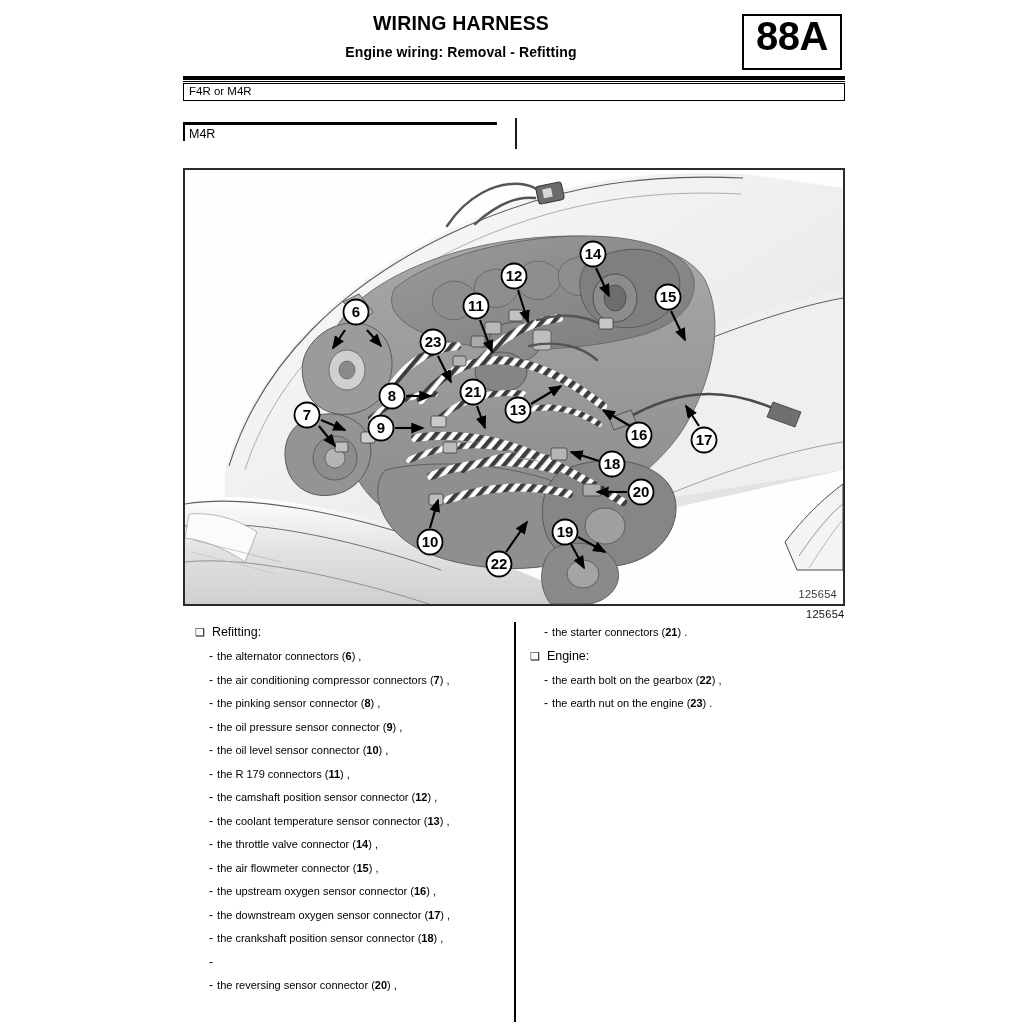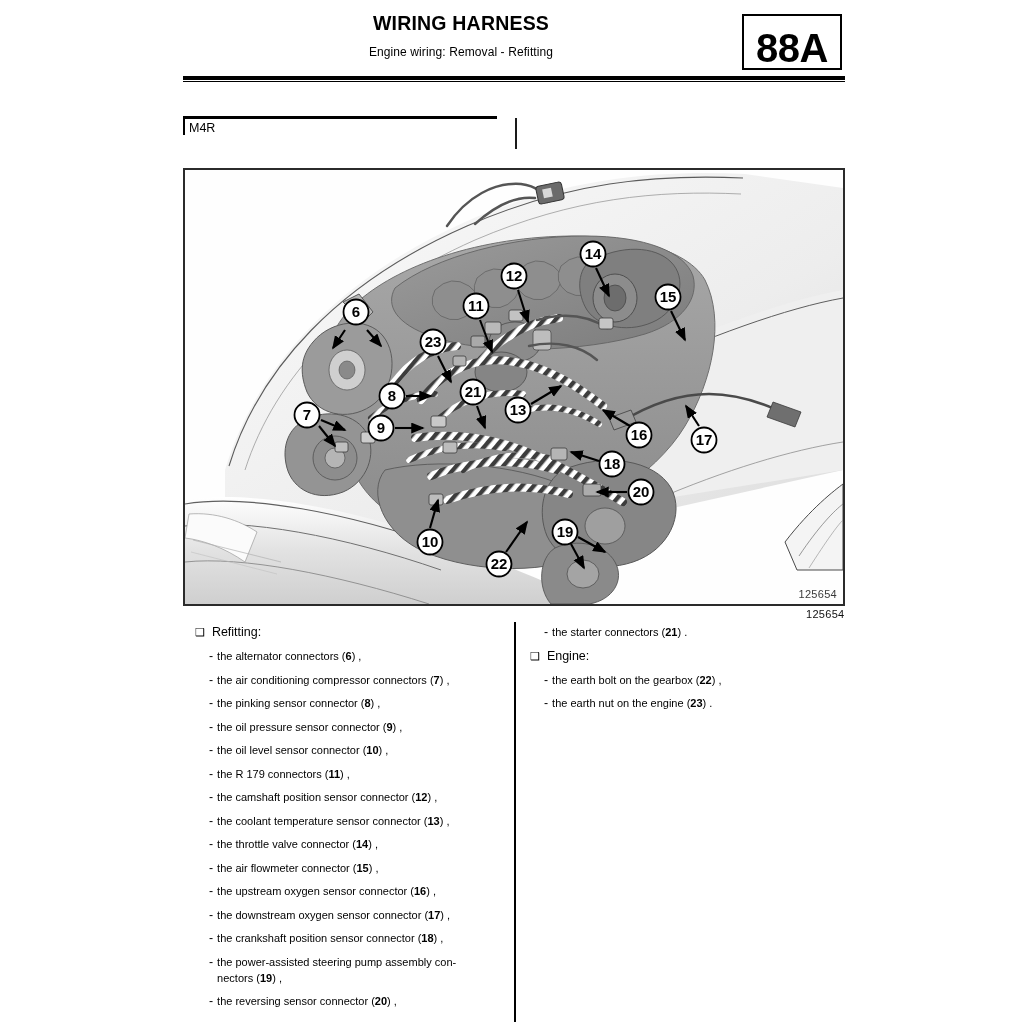--- a/index.html
+++ b/index.html
@@ -37,38 +37,38 @@
   }
   .title-main {
     font-size: 19.5px;
     font-weight: bold;
     letter-spacing: 0.2px;
     line-height: 26px;
     margin: 0;
     white-space: nowrap;
   }
   .title-sub {
-    font-size: 12px;
-    font-weight: normal;
+    font-size: 14px;
+    font-weight: bold;
     letter-spacing: 0.1px;
     line-height: 26px;
     margin: 4px;
     margin-top: 3px;
     white-space: nowrap;
   }
   .code-box {
     position: absolute;
     left: 559px;
     top: 4px;
     width: 100px;
     height: 56px;
     border: 2px solid #000;
     box-sizing: border-box;
     display: flex;
-    align-items: flex-end;
+    align-items: flex-start;
     justify-content: center;
     background: #fff;
   }
   .code-box-text {
     font-size: 40px;
     font-weight: bold;
     line-height: 1;
     letter-spacing: -0.5px;
   }
 
@@ -105,21 +105,21 @@
   .engine-type-text {
     font-size: 11.5px;
     padding-left: 5px;
     line-height: 1;
   }
 
   
   .subsection {
     position: absolute;
     left: 183px;
-    top: 116px;
+    top: 122px;
     width: 314px;
     height: 22px;
   }
   .subsection-rule {
     position: absolute;
     left: 0; top: 0;
     width: 314px;
     height: 3px;
     background: #000;
   }
@@ -239,20 +239,23 @@
       <div class="title-sub">Engine wiring: Removal - Refitting</div>
     </div>
     <div class="code-box">
       <span class="code-box-text">88A</span>
     </div>
   </div>
 
   <div class="rule-thick"></div>
   <div class="rule-thin"></div>
 
+  <div class="engine-type-box">
+    <span class="engine-type-text">F4R or M4R</span>
+  </div>
 
   <div class="subsection">
     <div class="subsection-rule"></div>
     <div class="subsection-tick"></div>
     <div class="subsection-label">M4R</div>
   </div>
   <div class="subsection-divider"></div>
 
   <div class="figure">
     <svg width="658" height="434" viewBox="0 0 658 434">
@@ -559,21 +562,20 @@
       <div class="bullet-item">
         <span class="dash">-</span>
         <span class="bullet-text">the downstream oxygen sensor connector (<b>17</b>) ,</span>
       </div>
       <div class="bullet-item">
         <span class="dash">-</span>
         <span class="bullet-text">the crankshaft position sensor connector (<b>18</b>) ,</span>
       </div>
       <div class="bullet-item">
         <span class="dash">-</span>
-        <span class="bullet-text">the power-assisted steering pump assembly con-<br>nectors (<b>19</b>) ,</span>
       </div>
       <div class="bullet-item">
         <span class="dash">-</span>
         <span class="bullet-text">the reversing sensor connector (<b>20</b>) ,</span>
       </div>
     </div>
   <div class="col col-right" id="col-right">
       <div class="bullet-item">
         <span class="dash">-</span>
         <span class="bullet-text">the starter connectors (<b>21</b>) .</span>

